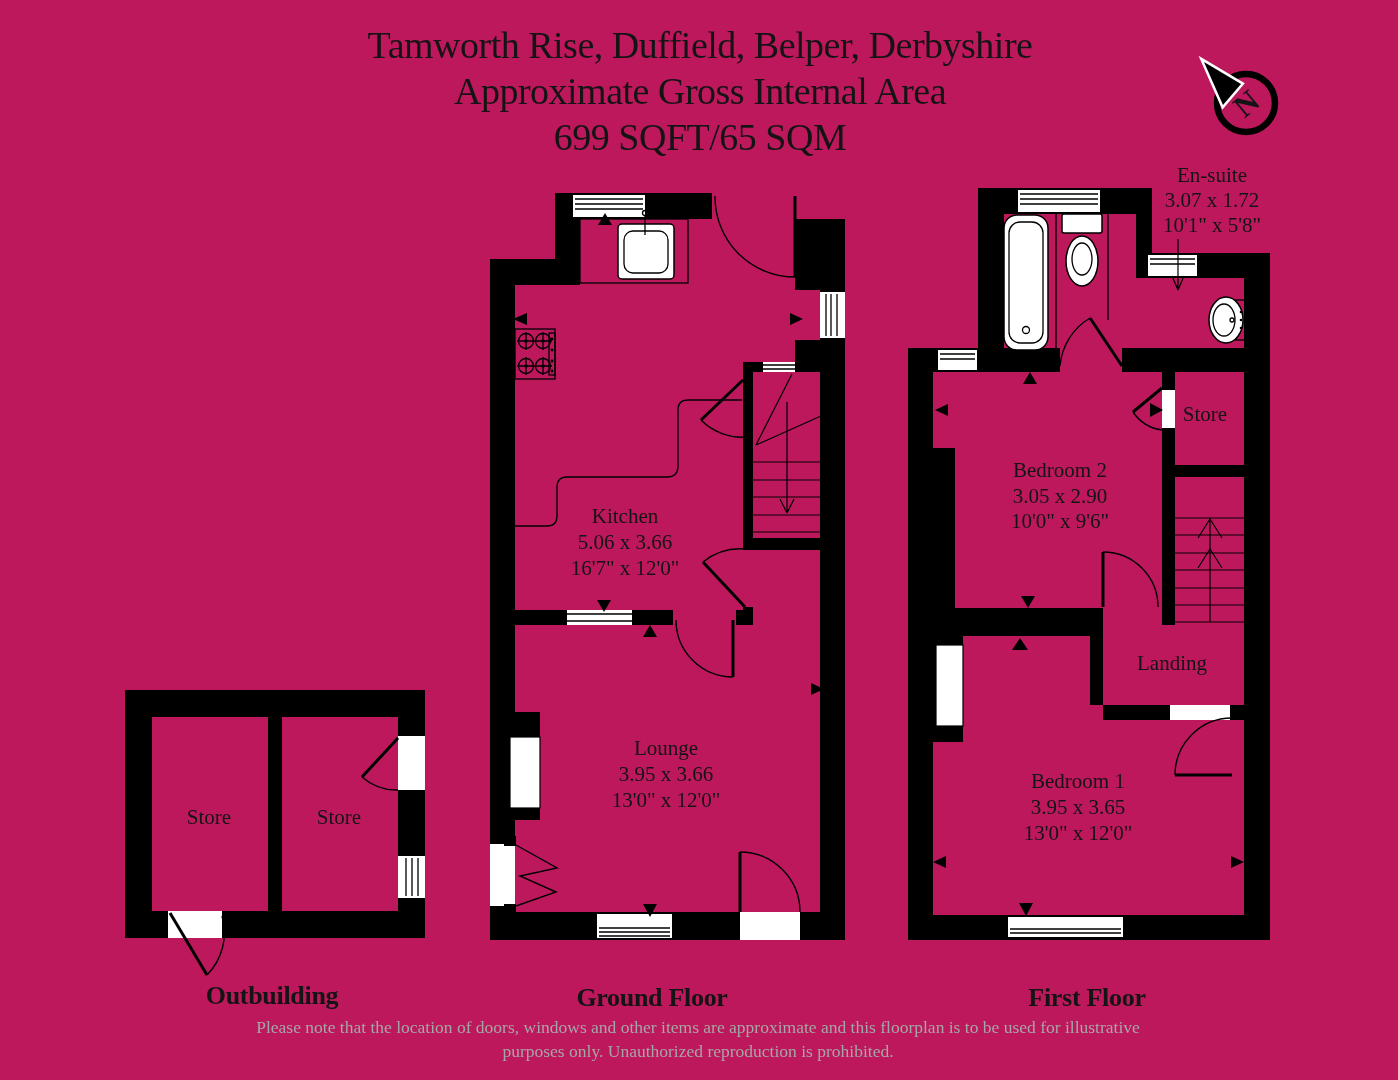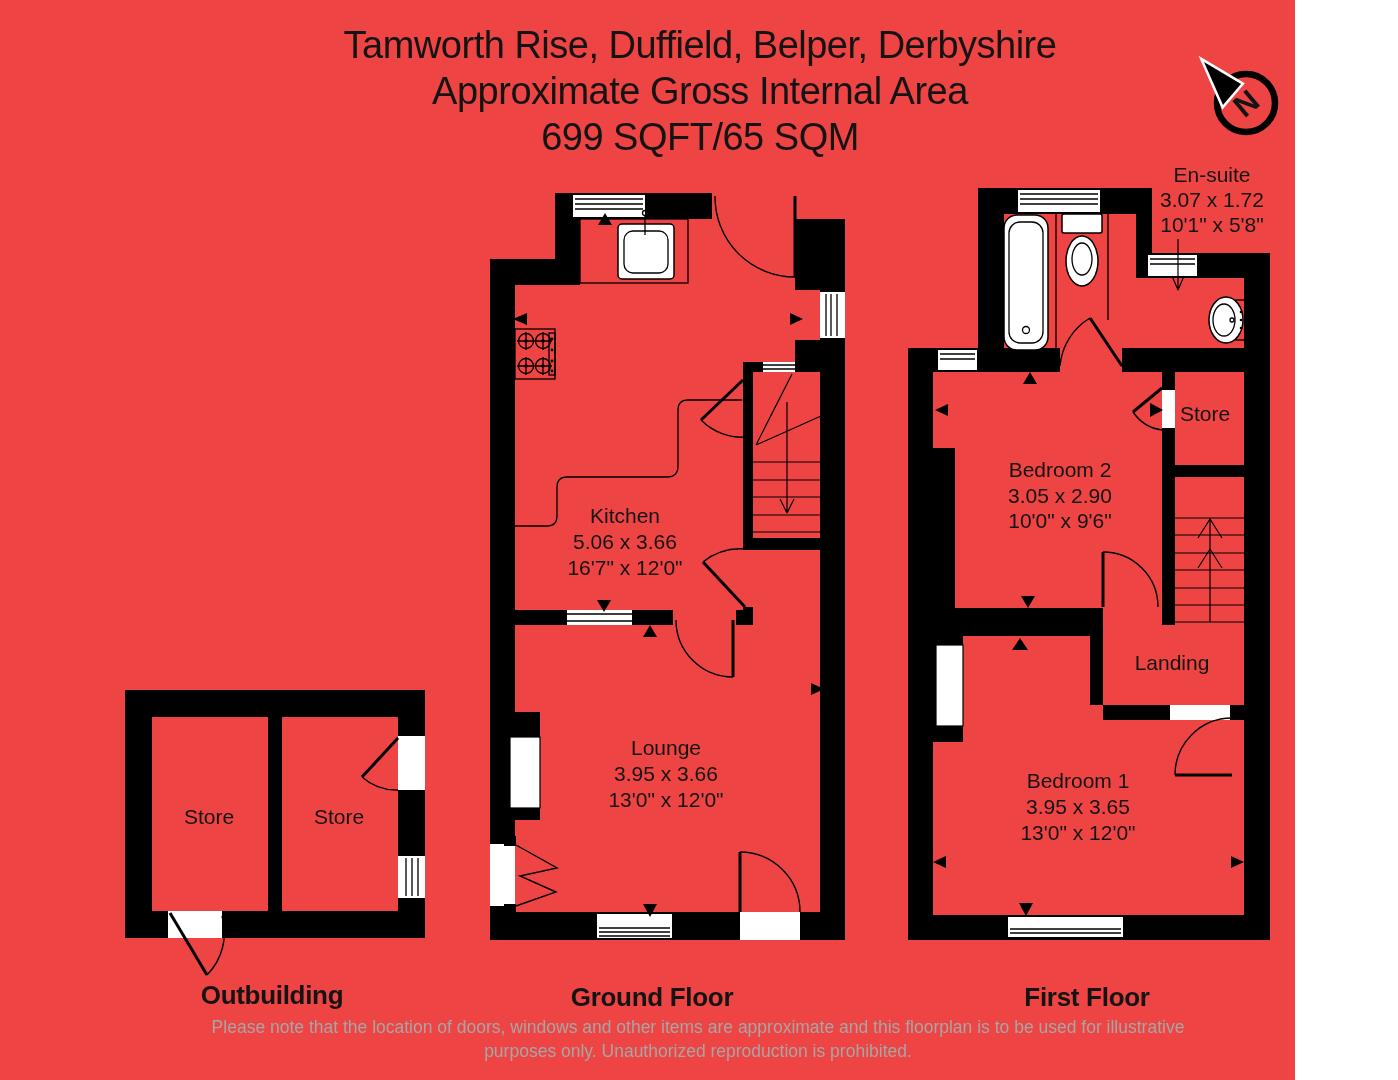--- a/index.html
+++ b/index.html
@@ -1,17 +1,17 @@
 <!DOCTYPE html>
 <html><head>
 <meta charset="utf-8">
 <style>
   html,body{margin:0;padding:0;background:#ffffff;}
-  .canvas{position:relative;width:1295px;height:1080px;background:#ef4444;overflow:hidden;
-          font-family:Liberation Sans, sans-serif;}
+  .canvas{position:relative;width:1398px;height:1080px;background:#be185d;overflow:hidden;
+          font-family:Liberation Serif, serif;}
   svg{display:block}
   text{fill:#141414;}
   .ttl{font-size:38px;letter-spacing:-.5px;}
   .room{font-size:21px;}
   .floorlbl{font-size:26px;font-weight:bold;letter-spacing:-.3px;}
   .disc{font-size:17.5px;fill:#a6a6a6;}
   .wall{fill:#000;}
   .wind{fill:#fff;}
   .thin{stroke:#000;stroke-width:1.3;fill:none;}
   .fix{stroke:#000;stroke-width:1.5;fill:#fff;}

